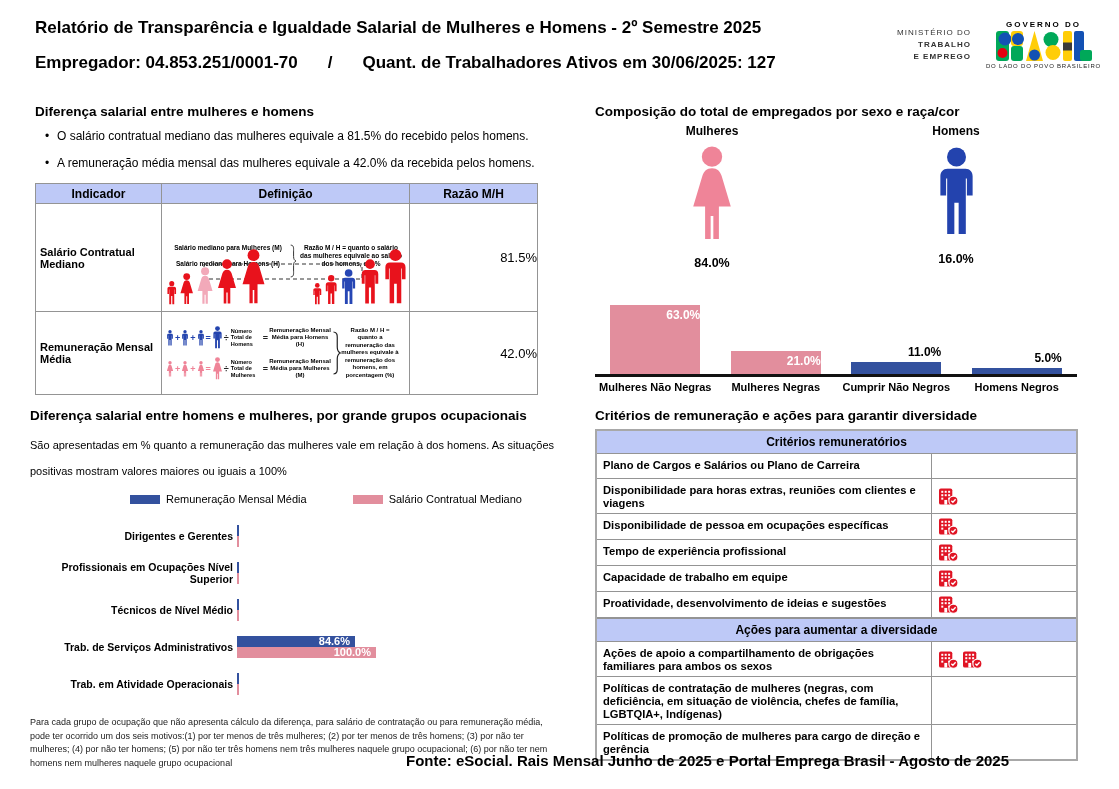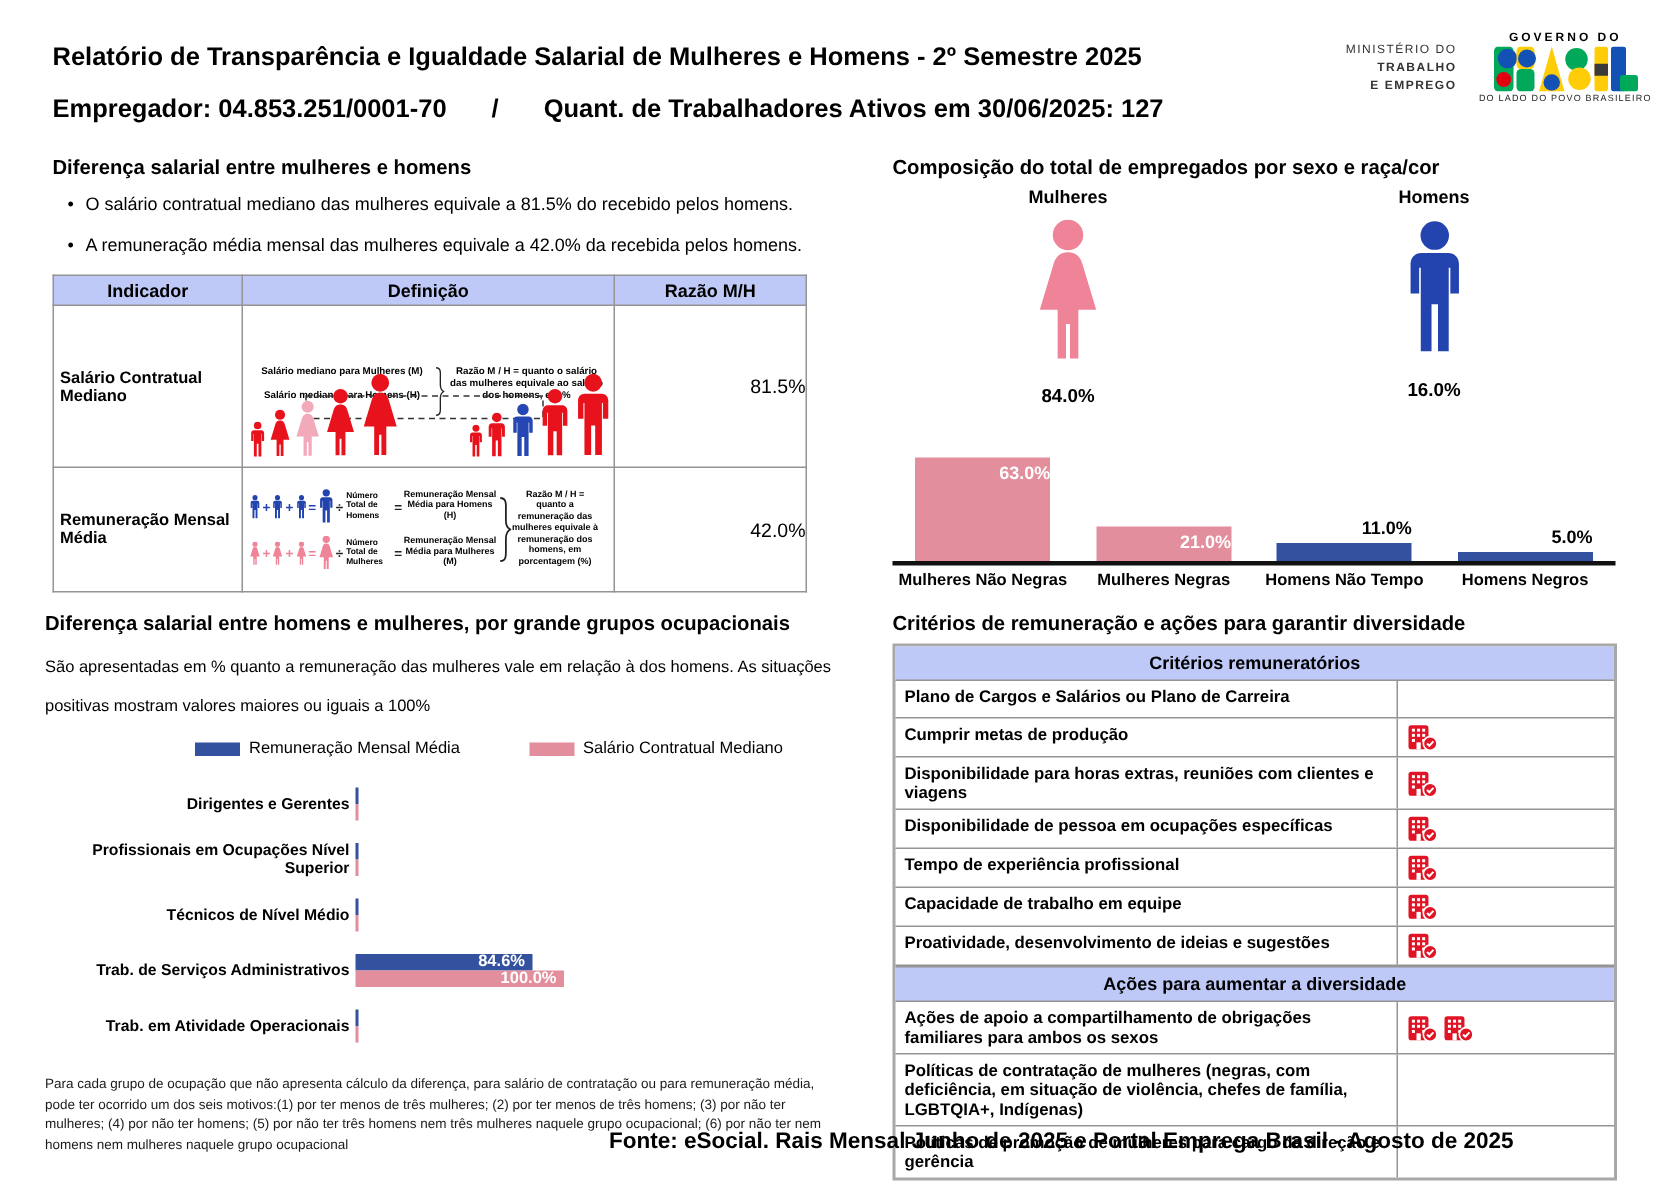--- a/index.html
+++ b/index.html
@@ -2,21 +2,21 @@
 <html lang="pt-BR"><head>
 <meta charset="utf-8">
 <style>
   * { margin:0; padding:0; box-sizing:border-box; }
   html,body { background:#fff; }
   .page {
     position:relative; width:1119px; height:789px; background:#fff;
     font-family:"Liberation Sans", sans-serif; color:#000; overflow:hidden;
   }
   
-  .title-block { position:absolute; left:35px; top:28px; width:830px; }
+  .title-block { position:absolute; left:35px; top:18px; width:830px; }
   .title-block h1 { font-size:17px; font-weight:bold; }
   .title-line2 { font-size:17px; font-weight:bold; margin-top:15px; }
   .title-line2 .sep { margin:0 30px; }
   .logo-block { position:absolute; left:866px; top:20px; width:240px; display:flex; align-items:center; gap:10px; }
   .ministry { width:105px; text-align:right; font-size:8px; letter-spacing:1px; color:#333; line-height:12px; }
   .ministry .b { font-weight:bold; }
   .gov { width:125px; text-align:center; }
   .gov-top { font-size:8px; font-weight:bold; letter-spacing:2px; margin-bottom:2px; }
   .gov-bottom { font-size:6px; letter-spacing:0.8px; margin-top:2px; color:#222; }
   .brasil-svg { display:block; margin:0 auto; }
@@ -337,21 +337,21 @@
       <span class="vbar-value above">5.0%</span>
     </div>
   </div>
 </div>
       <div class="vaxis"></div>
       <div class="vcats">
   <div class="vcat">Mulheres Não Negras</div>
 
   <div class="vcat">Mulheres Negras</div>
 
-  <div class="vcat">Homens Não Tempo</div>
+  <div class="vcat">Cumprir Não Negros</div>
 
   <div class="vcat">Homens Negros</div>
 </div>
     </div>
   </section>
 
   <section class="sec-occ">
     <div class="sec-h">Diferença salarial entre homens e mulheres, por grande grupos ocupacionais</div>
     <div class="occ-sub">São apresentadas em % quanto a remuneração das mulheres vale em relação à dos homens. As situações positivas mostram valores maiores ou iguais a 100%</div>
     <div class="legend">
@@ -415,28 +415,20 @@
   <section class="sec-crit">
     <div class="sec-h">Critérios de remuneração e ações para garantir diversidade</div>
     <div class="crit-table">
   <div class="csection">Critérios remuneratórios</div>
 
   <div class="crow">
     <div class="clabel">Plano de Cargos e Salários ou Plano de Carreira</div>
     <div class="cicons"></div>
   </div>
 
-  <div class="crow">
-    <div class="clabel">Cumprir metas de produção</div>
-    <div class="cicons">
-  <svg class="bicon" viewBox="0 0 22 20">
-              <use href="#sym-building-check"></use>
-            </svg>
-</div>
-  </div>
 
   <div class="crow">
     <div class="clabel">Disponibilidade para horas extras, reuniões com clientes e viagens</div>
     <div class="cicons">
   <svg class="bicon" viewBox="0 0 22 20">
               <use href="#sym-building-check"></use>
             </svg>
 </div>
   </div>
 

